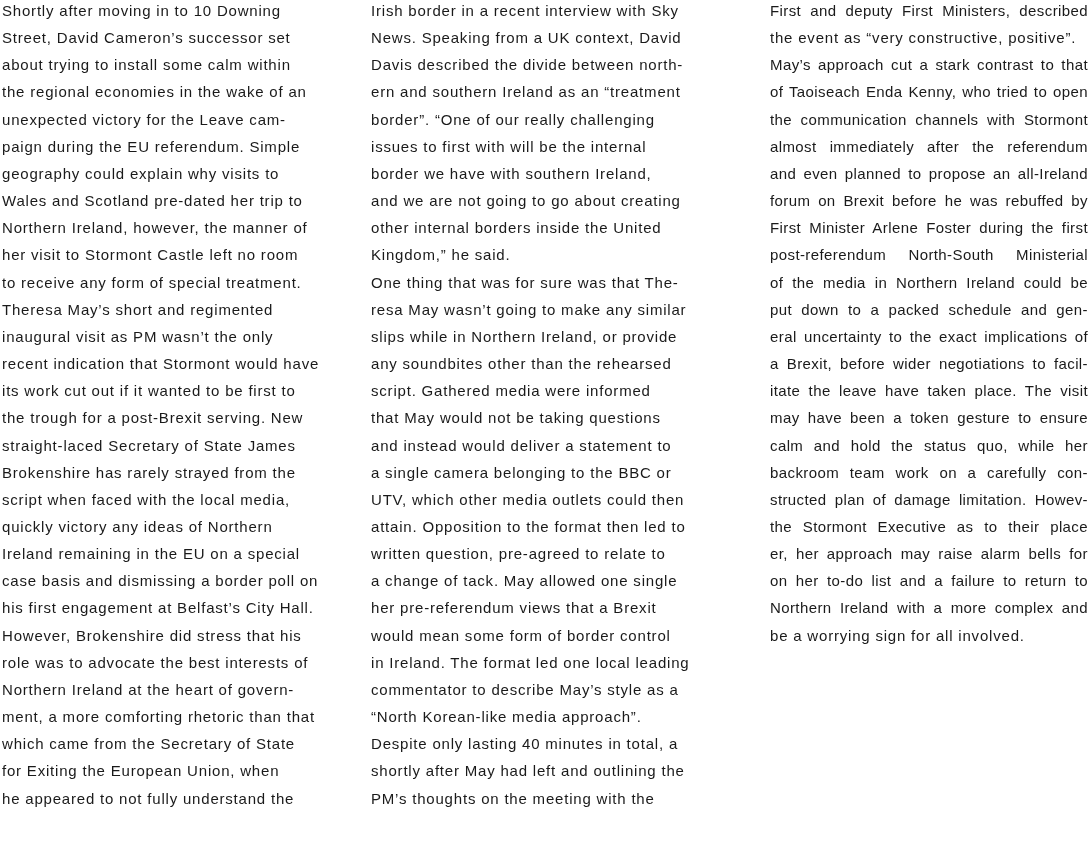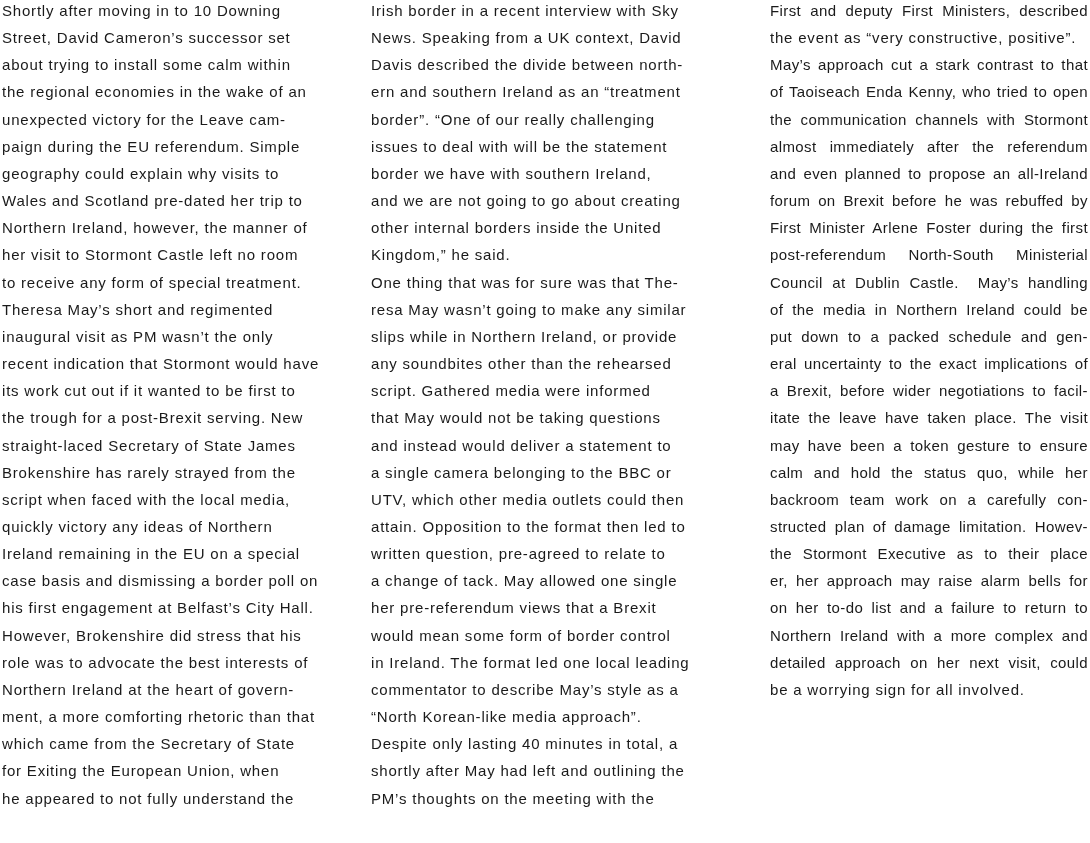--- a/index.html
+++ b/index.html
@@ -68,21 +68,21 @@
       <div class="ln">which came from the Secretary of State</div>
       <div class="ln">for Exiting the European Union, when</div>
       <div class="ln">he appeared to not fully understand the</div>
     </section>
   <section class="col col-2">
       <div class="ln">Irish border in a recent interview with Sky</div>
       <div class="ln">News. Speaking from a UK context, David</div>
       <div class="ln">Davis described the divide between north-</div>
       <div class="ln">ern and southern Ireland as an “treatment</div>
       <div class="ln">border”. “One of our really challenging</div>
-      <div class="ln">issues to deal with will be the statement</div>
+      <div class="ln">issues to first with will be the internal</div>
       <div class="ln">border we have with southern Ireland,</div>
       <div class="ln">and we are not going to go about creating</div>
       <div class="ln">other internal borders inside the United</div>
       <div class="ln">Kingdom,” he said.</div>
       <div class="ln">One thing that was for sure was that The-</div>
       <div class="ln">resa May wasn’t going to make any similar</div>
       <div class="ln">slips while in Northern Ireland, or provide</div>
       <div class="ln">any soundbites other than the rehearsed</div>
       <div class="ln">script. Gathered media were informed</div>
       <div class="ln">that May would not be taking questions</div>
@@ -105,30 +105,28 @@
       <div class="ln j">First and deputy First Ministers, described</div>
       <div class="ln">the event as “very constructive, positive”.</div>
       <div class="ln j">May’s approach cut a stark contrast to that</div>
       <div class="ln j">of Taoiseach Enda Kenny, who tried to open</div>
       <div class="ln j">the communication channels with Stormont</div>
       <div class="ln j">almost immediately after the referendum</div>
       <div class="ln j">and even planned to propose an all-Ireland</div>
       <div class="ln j">forum on Brexit before he was rebuffed by</div>
       <div class="ln j">First Minister Arlene Foster during the first</div>
       <div class="ln j">post-referendum North-South Ministerial</div>
-      <div class="ln j">Council at Dublin Castle.&nbsp; May’s handling</div>
       <div class="ln j">of the media in Northern Ireland could be</div>
       <div class="ln j">put down to a packed schedule and gen-</div>
       <div class="ln j">eral uncertainty to the exact implications of</div>
       <div class="ln j">a Brexit, before wider negotiations to facil-</div>
       <div class="ln j">itate the leave have taken place. The visit</div>
       <div class="ln j">may have been a token gesture to ensure</div>
       <div class="ln j">calm and hold the status quo, while her</div>
       <div class="ln j">backroom team work on a carefully con-</div>
       <div class="ln j">structed plan of damage limitation. Howev-</div>
       <div class="ln j">the Stormont Executive as to their place</div>
       <div class="ln j">er, her approach may raise alarm bells for</div>
       <div class="ln j">on her to-do list and a failure to return to</div>
       <div class="ln j">Northern Ireland with a more complex and</div>
-      <div class="ln j">detailed approach on her next visit, could</div>
       <div class="ln">be a worrying sign for all involved.</div>
     </section>
 </div>
 
 </body></html>

